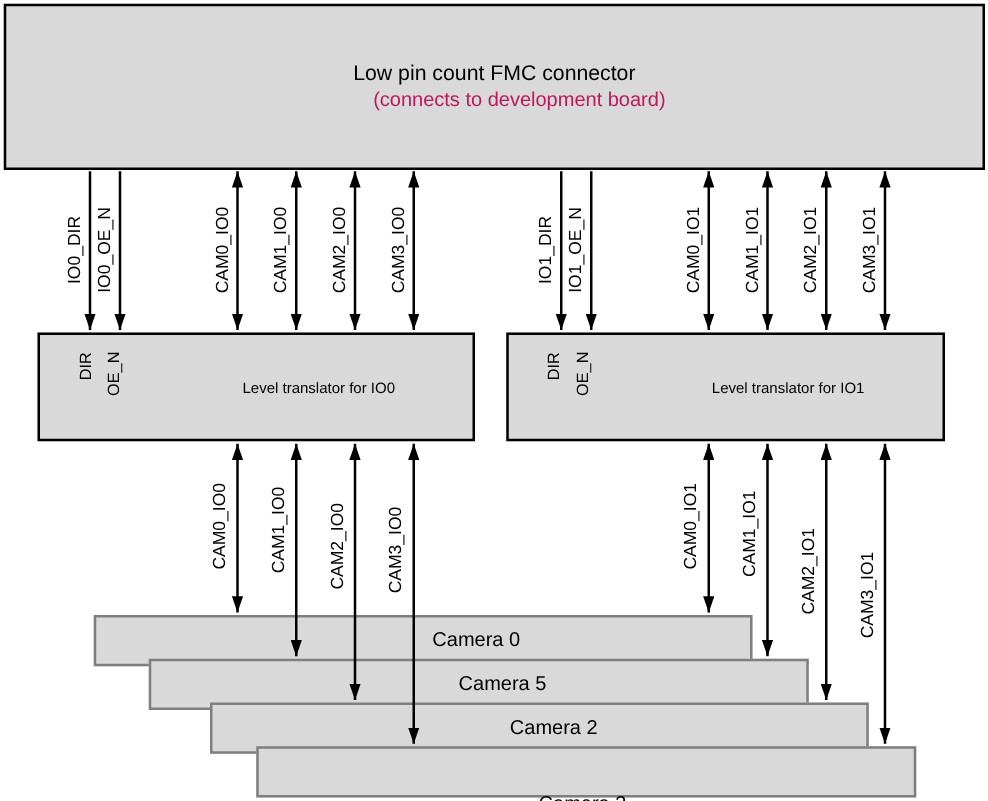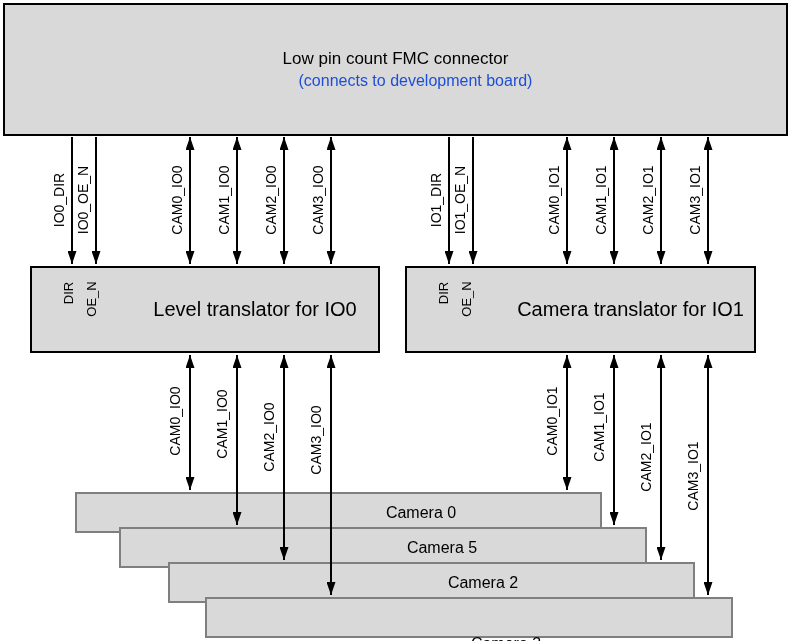--- a/index.html
+++ b/index.html
@@ -16,48 +16,47 @@
     box-sizing: border-box;
     background: #d9d9d9;
     border: 2px solid #000000;
   }
   .fmc {
     left: 3px; top: 3px; width: 785px; height: 133px;
     display: flex; flex-direction: column;
     align-items: center; justify-content: center;
   }
   .fmc-title { font-size: 17px; color: #000000; line-height: 22px; }
-  .fmc-subtitle { font-size: 16px; color: #1d4ed8; line-height: 21px; margin-left: 40px; }
+  .fmc-subtitle { font-size: 16px; color: #be185d; line-height: 21px; margin-left: 40px; }
   .translator {
     top: 266px; height: 87px;
     display: flex; align-items: center; justify-content: center;
     box-sizing: border-box;
     padding-left: 100px;
-    font-size: 20px; color: #000000;
+    font-size: 12px; color: #000000;
   }
   .translator.t0 { left: 30px;  width: 350px; }
   .translator.t1 { left: 405px; width: 351px; }
   .cam {
     position: absolute;
     box-sizing: border-box;
     background: #d9d9d9;
     border: 2px solid #7f7f7f;
     height: 41px;
   }
   .cam.c0 { left: 75px;  top: 492px; width: 527px; }
   .cam.c1 { left: 119px; top: 527px; width: 528px; }
   .cam.c2 { left: 168px; top: 562px; width: 527px; }
   .cam.c3 { left: 205px; top: 597px; width: 528px; }
   .cam-label {
     position: absolute;
     transform: translate(-50%, -50%);
     font-size: 16px; color: #000000;
     white-space: nowrap;
     z-index: 7;
-    margin-left: 40px;
   }
   #arrows {
     position: absolute; left: 0; top: 0;
     z-index: 5;
     pointer-events: none;
   }
   #arrows line { stroke: #000000; stroke-width: 2px; }
   .sig {
     position: absolute;
     transform: translate(-50%, -50%) rotate(-90deg);
@@ -80,21 +79,21 @@
 
   <div class="box fmc">
     <div class="fmc-title">Low pin count FMC connector</div>
     <div class="fmc-subtitle">(connects to development board)</div>
   </div>
 
   <div class="box translator t0">
     <span>Level translator for IO0</span>
   </div>
   <div class="box translator t1">
-    <span>Camera translator for IO1</span>
+    <span>Level translator for IO1</span>
   </div>
 
   <div class="pin" style="left:68px;  top:293px;">DIR</div>
   <div class="pin" style="left:91px;  top:299px;">OE_N</div>
   <div class="pin" style="left:443px; top:293px;">DIR</div>
   <div class="pin" style="left:466px; top:299px;">OE_N</div>
 
   <div class="cam c0"></div>
   <div class="cam c1"></div>
   <div class="cam c2"></div>

